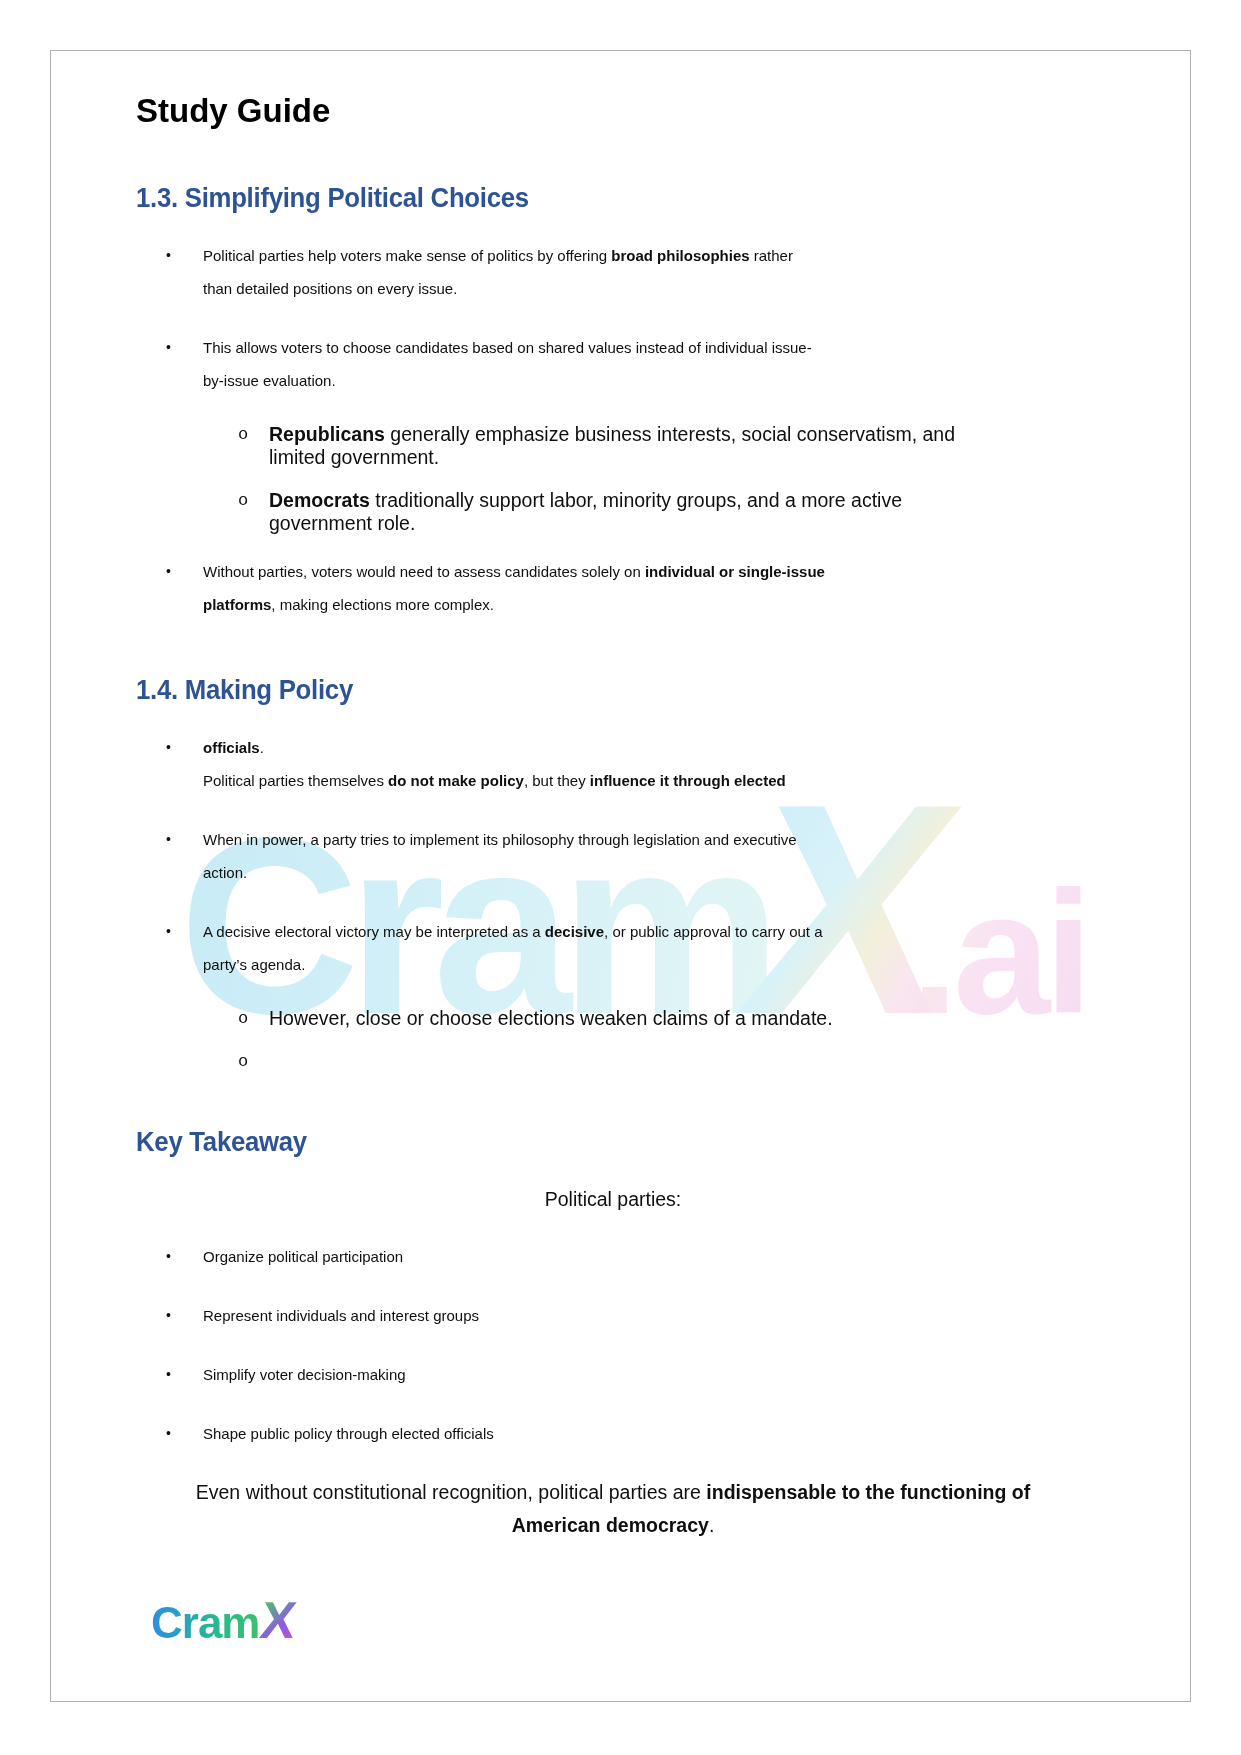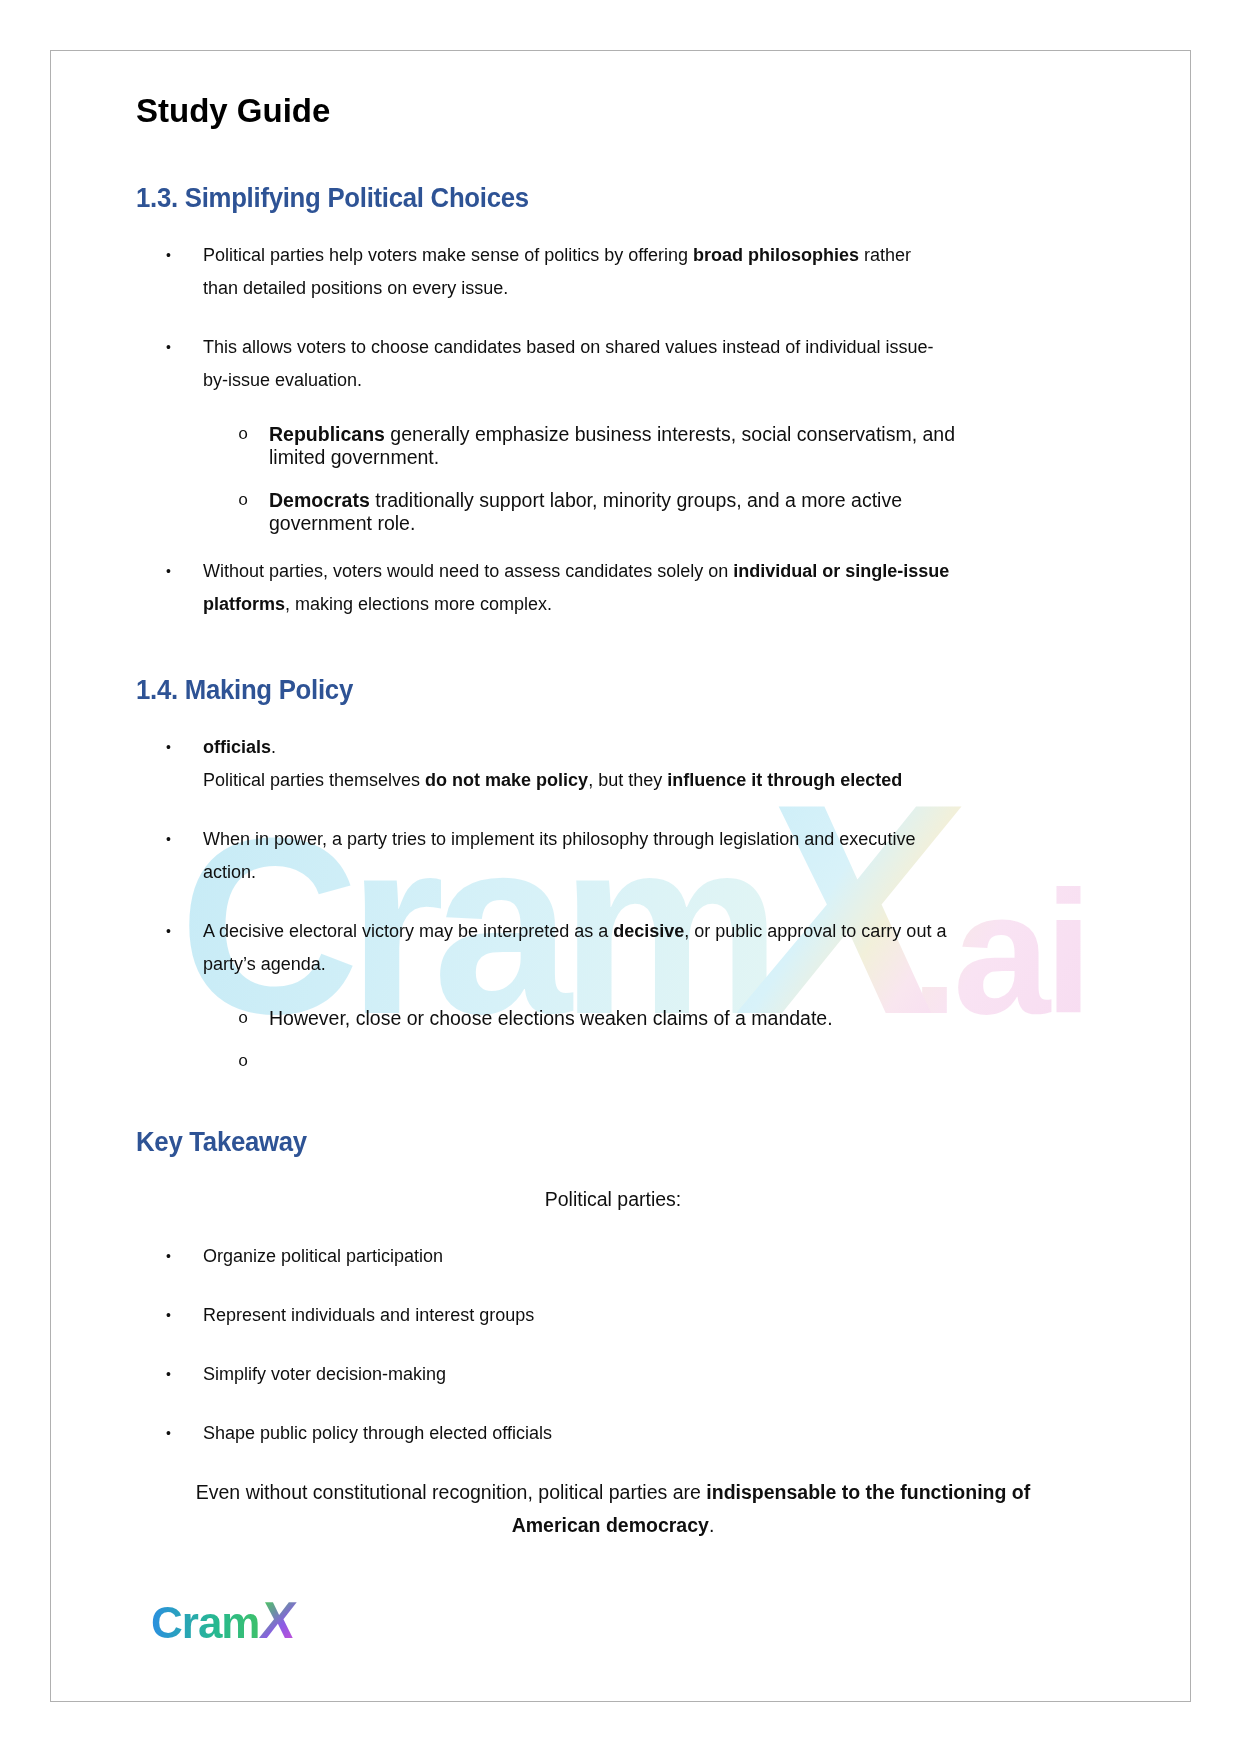--- a/index.html
+++ b/index.html
@@ -10,21 +10,21 @@
   .content{position:relative;z-index:2;padding:42px 100px 0 85px;}
   .doc-title{font-size:33px;font-weight:bold;line-height:36px;color:#000;}
   .h2{font-weight:bold;font-size:28px;line-height:34px;color:#2e5395;
       margin:52px 0 24px 0;letter-spacing:-0.3px;transform:scaleX(0.92);
       transform-origin:left center;white-space:nowrap;}
   .block{display:flex;align-items:flex-start;}
   .line{white-space:nowrap;}
   .line b{font-weight:bold;}
   .bullet{margin-bottom:26px;}
   .bullet .marker{width:37px;margin-left:30px;flex:none;font-size:14px;line-height:33px;}
-  .bullet .line{line-height:33px;font-size:18px;}
+  .bullet .line{line-height:33px;font-size:15px;}
   .sub{margin-bottom:20px;}
   .sub-first{margin-top:6px;}
   .sub .marker{width:31px;margin-left:102px;flex:none;
                font-family:"Liberation Mono",monospace;font-size:17px;line-height:23px;}
   .sub .line{line-height:23px;font-size:19.5px;}
   .para{display:block;margin-bottom:24px;}
   .para .line{line-height:33px;font-size:19.5px;text-align:center;}
   
   .watermark{position:absolute;left:128px;top:708px;z-index:1;display:flex;
              align-items:baseline;font-weight:bold;white-space:nowrap;pointer-events:none;}

